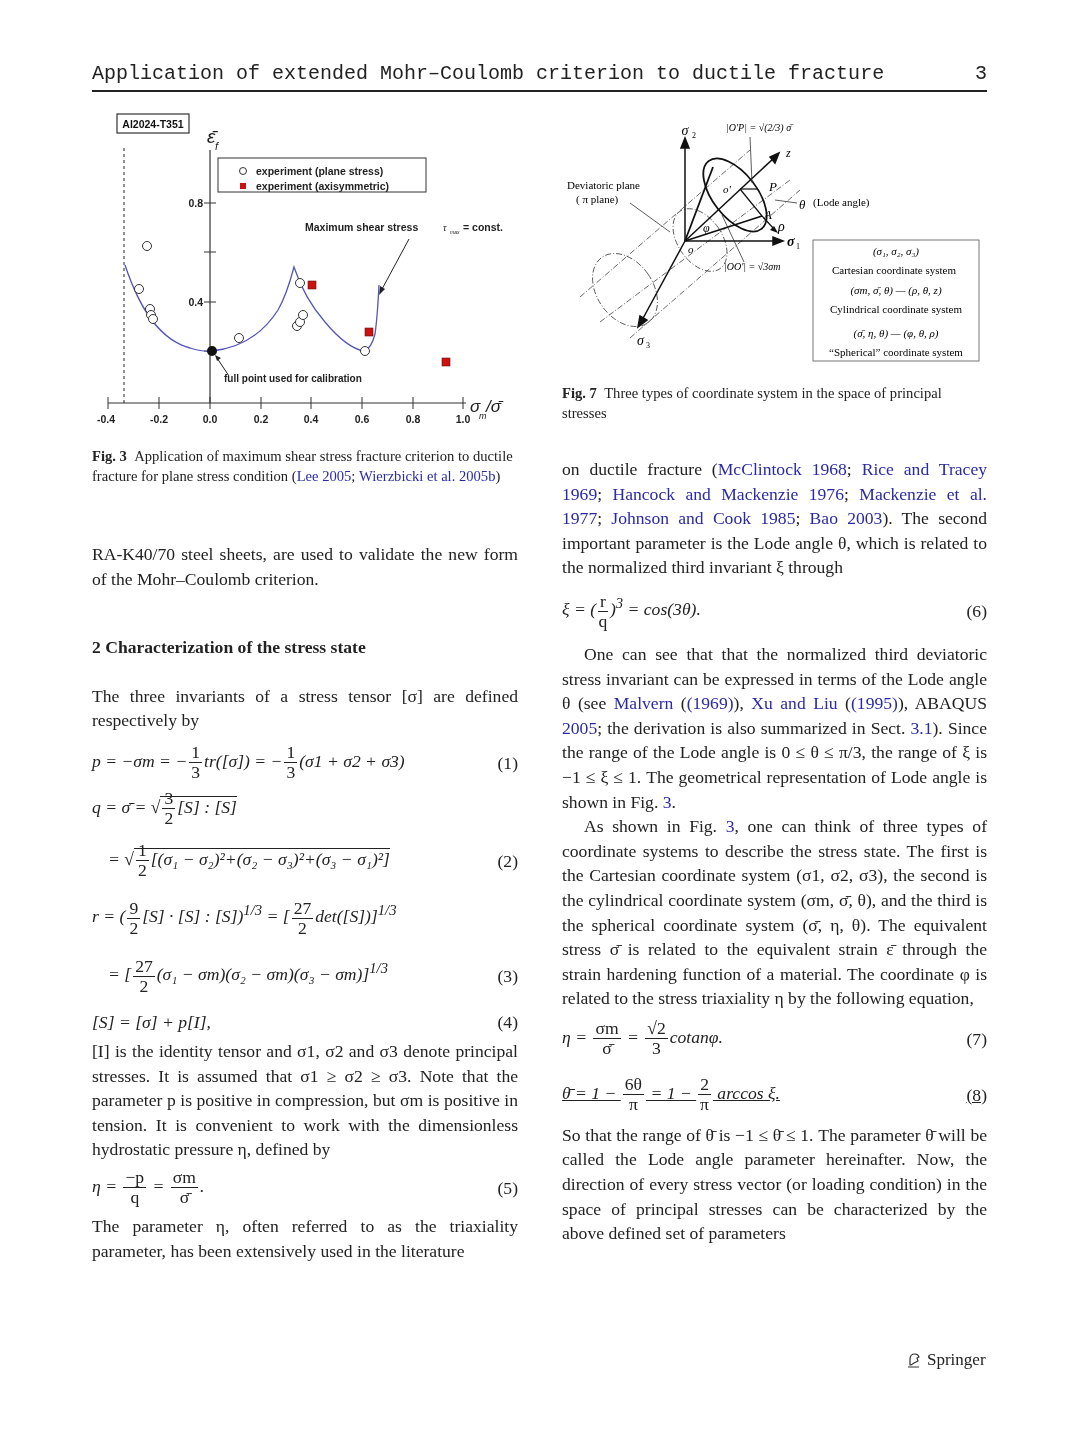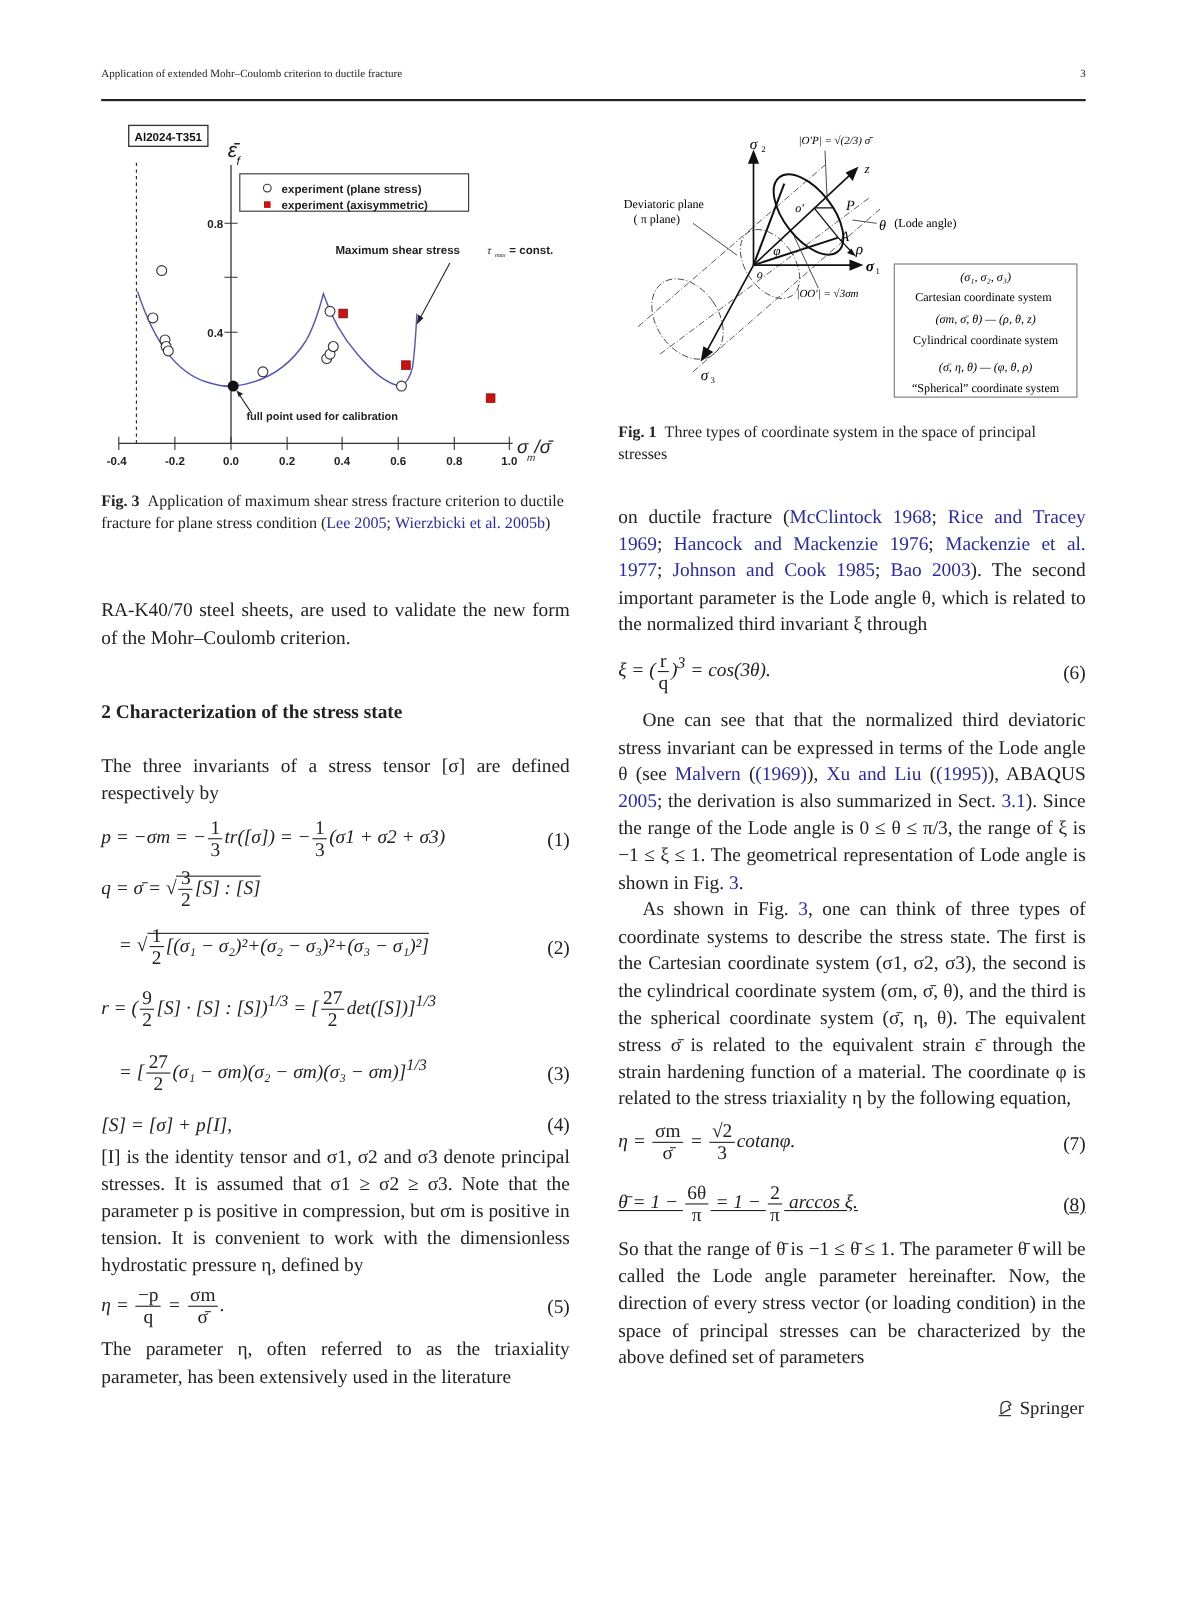--- a/index.html
+++ b/index.html
@@ -1,35 +1,35 @@
 <!DOCTYPE html>
 <html><head>
 <meta charset="utf-8">
 <style>
   html,body{margin:0;padding:0;background:#fff;}
   body{width:1080px;height:1455px;position:relative;overflow:hidden;font-family:"Liberation Serif","DejaVu Serif",serif;color:#222;}
-  .hdr{position:absolute;left:92px;top:62px;width:895px;height:22px;font-size:10px;}
+  .hdr{position:absolute;left:92px;top:62px;width:895px;height:22px;font-size:20px;font-family:Liberation Mono, monospace;}
   .hdr .title{position:absolute;left:0;top:0;}
   .hdr .pnum{position:absolute;right:0;top:0;}
   .hdr-rule{position:absolute;left:92px;top:90px;width:895px;height:2px;background:#222;}
   .col{position:absolute;font-size:17.6px;line-height:24.6px;text-align:justify;}
   .colL{left:92px;width:426px;}
   .colR{left:562px;width:425px;}
   .cap{font-size:14.6px;line-height:19.6px;text-align:left;}
   .cap b{font-weight:bold;}
   .link{color:#2a2aa6;font-family:Liberation Serif, serif;}
   .sec{font-weight:bold;font-size:17.6px;}
   .eq{position:relative;height:auto;display:flex;align-items:center;justify-content:space-between;font-style:normal;}
   .eq .body{font-style:italic;white-space:nowrap;}
   .eq .num{font-style:normal;}
   .frac{display:inline-flex;flex-direction:column;align-items:center;vertical-align:middle;font-style:normal;margin:0 2px;}
   .frac .n{border-bottom:1px solid #222;padding:0 2px;line-height:19px;}
   .frac .d{line-height:19px;}
   .indent{text-indent:22px;}
-  .springer{position:absolute;left:905px;top:1270px;font-size:17px;display:flex;align-items:center;gap:4px;}
+  .springer{position:absolute;left:905px;top:1350px;font-size:17px;display:flex;align-items:center;gap:4px;}
   svg text{font-family:"Liberation Sans","DejaVu Sans",sans-serif;}
   .serifsvg text{font-family:"Liberation Serif","DejaVu Serif",serif;}
 </style>
 </head>
 <body>
 
 <div class="hdr">
   <span class="title">Application of extended Mohr–Coulomb criterion to ductile fracture</span>
   <span class="pnum">3</span>
 </div>
@@ -184,21 +184,21 @@
     <text x="896" y="255" font-size="11" font-style="italic" text-anchor="middle">(σ₁, σ₂, σ₃)</text>
     <text x="894" y="274" font-size="11" text-anchor="middle" font-family="Liberation Sans, sans-serif">Cartesian coordinate system</text>
     <text x="896" y="294" font-size="11" font-style="italic" text-anchor="middle">(σm, σ̄, θ) — (ρ, θ, z)</text>
     <text x="896" y="313" font-size="11" text-anchor="middle" font-family="Liberation Sans, sans-serif">Cylindrical coordinate system</text>
     <text x="896" y="337" font-size="11" font-style="italic" text-anchor="middle">(σ̄, η, θ) — (φ, θ, ρ)</text>
     <text x="896" y="356" font-size="11" text-anchor="middle" font-family="Liberation Sans, sans-serif">“Spherical” coordinate system</text>
   </svg>
 </div>
 
 <div class="col colR cap" style="top:384px;">
-  <b>Fig. 1</b>&nbsp;&nbsp;<span>Three types of coordinate system in the space of principal stresses</span>
+  <b>Fig. 7</b>&nbsp;&nbsp;<span>Three types of coordinate system in the space of principal stresses</span>
 </div>
 
 <div class="col colL" style="top:542px;">
   <p style="margin:0;">RA-K40/70 steel sheets, are used to validate the new form of the Mohr–Coulomb criterion.</p>
   <p class="sec" style="margin:44px 0 0 0;">2 Characterization of the stress state</p>
   <p style="margin:24px 0 0 0;">The three invariants of a stress tensor [σ] are defined respectively by</p>
 
   <div class="eq" style="margin-top:8px;height:44px;">
     <span class="body"><span>p = −σm = −</span><span class="frac">
           <span class="n">1</span>

